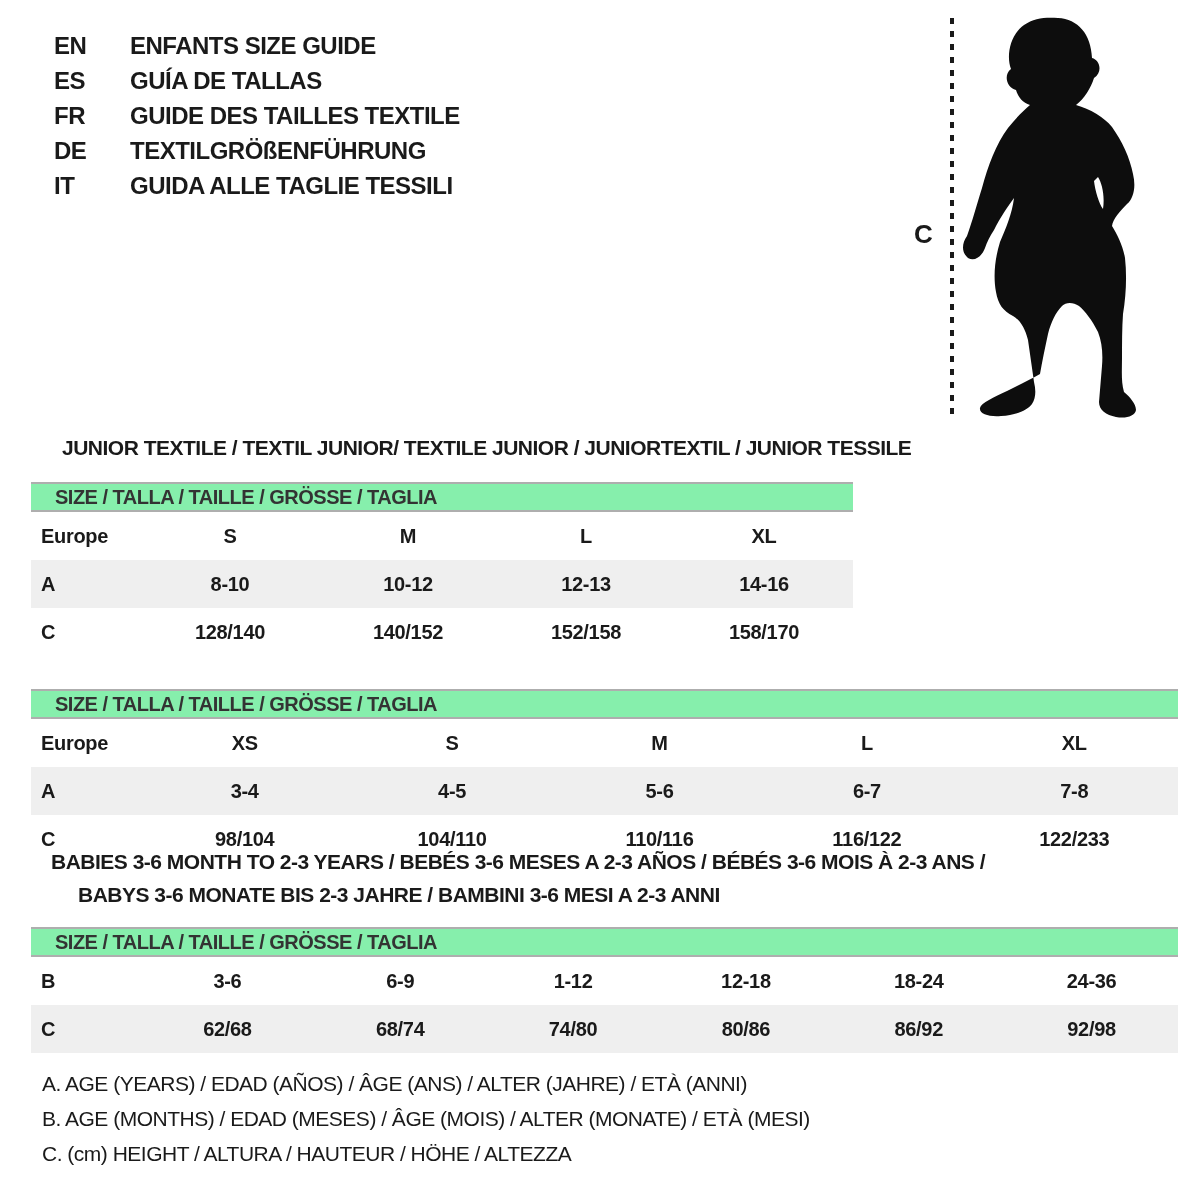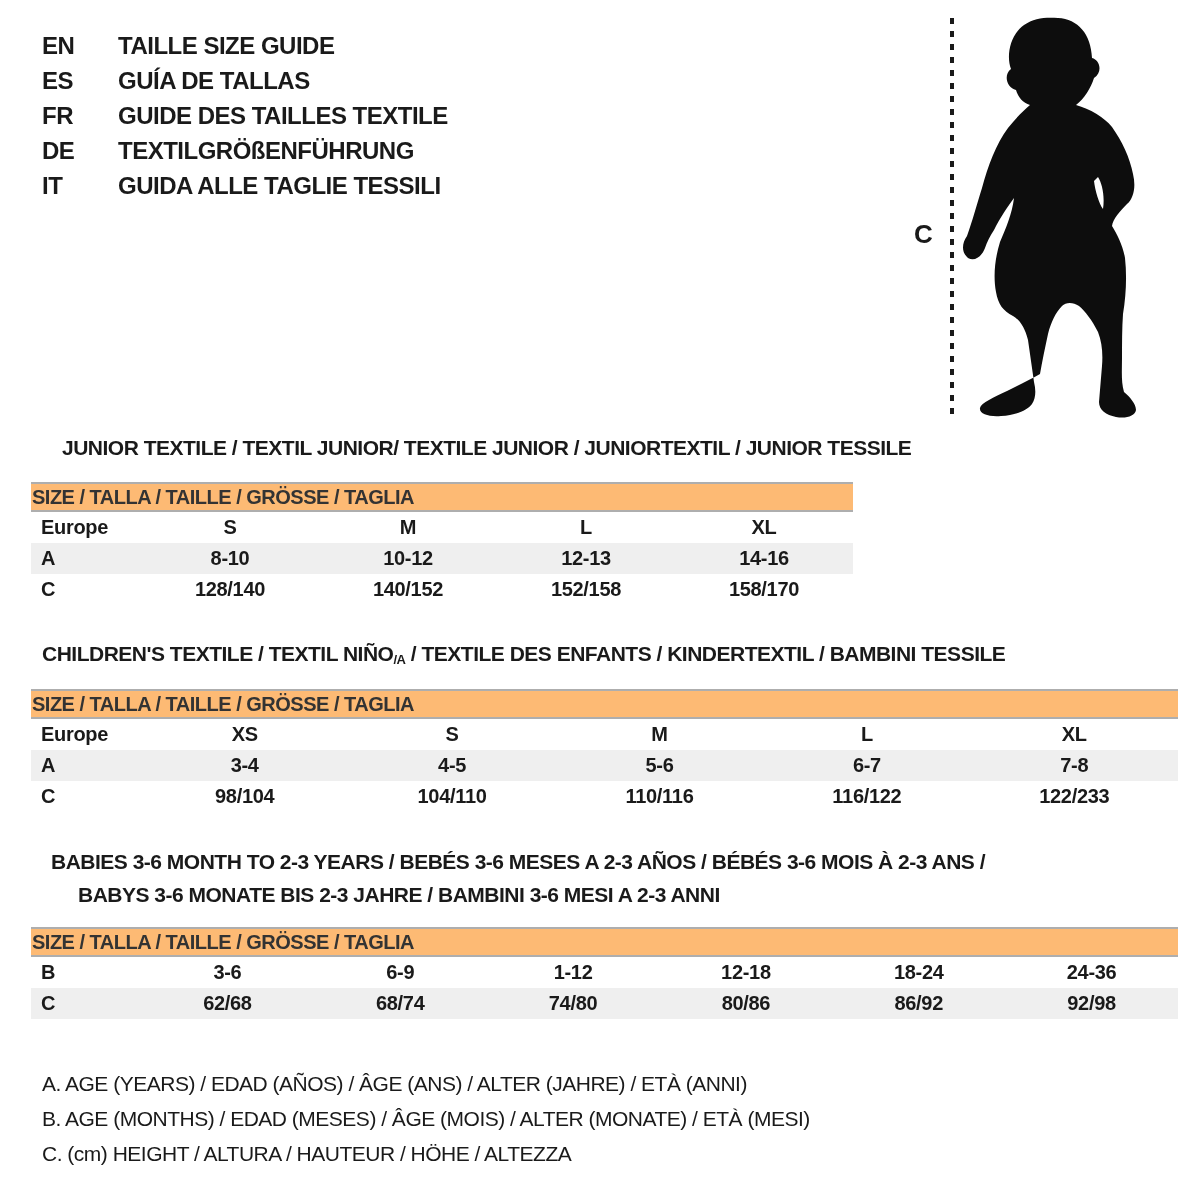--- a/index.html
+++ b/index.html
@@ -8,21 +8,21 @@
     position: relative;
     width: 1200px;
     height: 1200px;
     background: #ffffff;
     font-family: "Liberation Sans", sans-serif;
     color: #1a1a1a;
     overflow: hidden;
   }
   
   .lang-list { position: absolute; left: 42px; top: 28px; }
-  .lang-row { display: flex; height: 35px; line-height: 35px; }
+  .lang-row { display: flex; height: 35px; line-height: 35px; margin-left: 12px; }
   .lang-code {
     width: 76px; font-size: 24px; font-weight: bold; letter-spacing: -0.5px;
   }
   .lang-title {
     font-size: 24px; font-weight: bold; letter-spacing: -0.5px; white-space: nowrap;
   }
   
   .measure-line {
     position: absolute; left: 950px; top: 18px; width: 4px; height: 402px;
     background: repeating-linear-gradient(to bottom, #1a1a1a 0 6px, transparent 6px 13px);
@@ -35,26 +35,26 @@
   
   .section-title {
     position: absolute; left: 42px;
     font-size: 21px; font-weight: bold; letter-spacing: -0.5px; white-space: nowrap;
   }
   .title-sub { font-size: 13px; vertical-align: -3px; font-weight: bold; }
   
   .size-table { position: absolute; left: 31px; }
   .size-header-bar {
     height: 30px; line-height: 26px;
-    background: #fdba74;
+    background: #86efac;
     border-top: 2px solid #aeaeae; border-bottom: 2px solid #aeaeae;
-    padding-left: 1px;
+    padding-left: 24px;
     font-size: 20px; font-weight: bold; letter-spacing: -0.5px; color: #333333;
   }
-  .trow { display: grid; height: 31px; line-height: 31px; align-items: center; }
+  .trow { display: grid; height: 48px; line-height: 31px; align-items: center; }
   .cols-5 { grid-template-columns: 110px repeat(4, 1fr); }
   .cols-6 { grid-template-columns: 110px repeat(5, 1fr); }
   .cols-7 { grid-template-columns: 110px repeat(6, 1fr); }
   .trow .cell {
     text-align: center; font-size: 20px; font-weight: bold; letter-spacing: -0.3px;
   }
   .trow .row-label { text-align: left; padding-left: 10px; }
   .row-shade { background: #efefef; }
   
   .legend { position: absolute; left: 42px; top: 1066px; }
@@ -64,21 +64,21 @@
   }
 </style>
 </head>
 <body>
 
 <div class="page">
 
   <div class="lang-list">
     <div class="lang-row">
       <span class="lang-code">EN</span>
-      <span class="lang-title">TAILLE SIZE GUIDE</span>
+      <span class="lang-title">ENFANTS SIZE GUIDE</span>
     </div>
     <div class="lang-row">
       <span class="lang-code">ES</span>
       <span class="lang-title">GUÍA DE TALLAS</span>
     </div>
     <div class="lang-row">
       <span class="lang-code">FR</span>
       <span class="lang-title">GUIDE DES TAILLES TEXTILE</span>
     </div>
     <div class="lang-row">
@@ -163,23 +163,20 @@
     </div>
     <div class="trow cols-5">
       <span class="cell row-label">C</span>
       <span class="cell">128/140</span>
       <span class="cell">140/152</span>
       <span class="cell">152/158</span>
       <span class="cell">158/170</span>
     </div>
   </div>
 
-  <div class="section-title" style="top:642px;">
-    <span>CHILDREN'S TEXTILE / TEXTIL NIÑO</span><span class="title-sub">/A</span><span> / TEXTILE DES ENFANTS / KINDERTEXTIL / BAMBINI TESSILE</span>
-  </div>
   <div class="size-table" style="top:689px; width:1147px;">
     <div class="size-header-bar">SIZE / TALLA / TAILLE / GRÖSSE / TAGLIA</div>
     <div class="trow cols-6">
       <span class="cell row-label">Europe</span>
       <span class="cell">XS</span>
       <span class="cell">S</span>
       <span class="cell">M</span>
       <span class="cell">L</span>
       <span class="cell">XL</span>
     </div>

